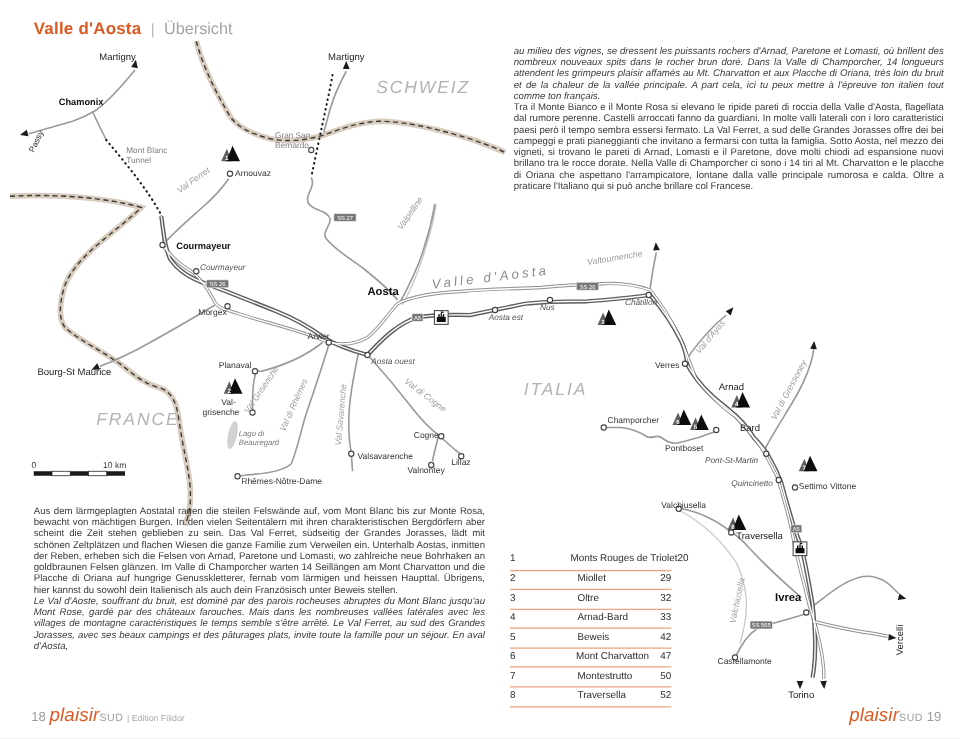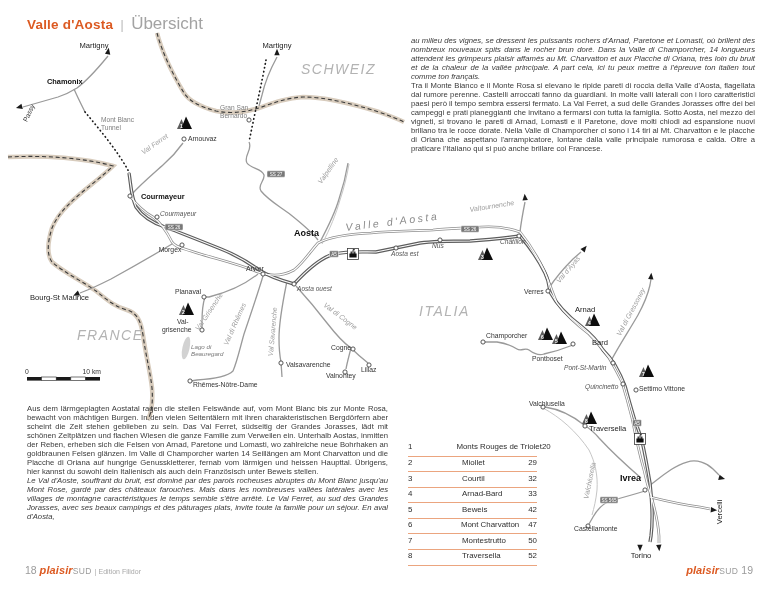--- a/index.html
+++ b/index.html
@@ -6,21 +6,21 @@
   #page{position:relative;width:768px;height:591px;background:#ffffff;overflow:hidden;
         font-family:"Liberation Sans",sans-serif;}
   #map{position:absolute;left:0;top:0;width:768px;height:591px;z-index:1;}
 
   
   .hdr{position:absolute;top:14px;z-index:3;white-space:nowrap;}
   .hdr-l{left:27px;}
   .hdr-r{right:14px;text-align:right;}
   .hdr-title{font-size:13.5px;font-weight:bold;color:#DC5A22;letter-spacing:0.2px;}
   .hdr-sep{font-size:12px;color:#b5b5b5;font-weight:normal;padding:0 3px;}
-  .hdr-sub{font-size:17px;color:#a3a3a3;}
+  .hdr-sub{font-size:13px;color:#a3a3a3;}
 
   
   .tcol{position:absolute;z-index:3;font-size:7.7px;line-height:9px;color:#3a3a3a;
         text-align:justify;}
   .col-right{left:411px;top:36px;width:344px;}
   .col-left{left:27px;top:404px;width:361px;}
   .ital{font-style:italic;}
   .tcol p{margin:0;}
 
   
@@ -28,21 +28,21 @@
   .idx-row{display:flex;align-items:baseline;height:13.2px;padding-top:1.4px;
            border-bottom:1.2px solid #EBA57F;font-size:7.9px;color:#2e2e2e;}
   .idx-num{width:10px;}
   .idx-name{flex:1;white-space:nowrap;margin-left:44px;}
   .idx-page{width:20px;text-align:right;}
 
   
   .ftr{position:absolute;top:564px;z-index:3;white-space:nowrap;color:#9b9b9b;font-size:10.5px;}
   .ftr-l{left:25px;}
   .ftr-r{right:15px;margin-left:48px;}
-  .brand{font-style:italic;font-weight:bold;color:#DC5A22;font-size:11px;letter-spacing:0.1px;}
+  .brand{font-style:italic;font-weight:normal;color:#DC5A22;font-size:15px;letter-spacing:0.1px;}
   .brand-sfx{color:#9b9b9b;font-size:8.5px;letter-spacing:0.4px;}
   .edition{font-size:7px;color:#a8a8a8;}
 
   
   .bband{fill:none;stroke:#d8ccbd;stroke-width:4.5;}
   .bdash{fill:none;stroke:#3a3a3a;stroke-width:1.1;stroke-dasharray:4 2.8;}
   .tun{fill:none;stroke:#1a1a1a;stroke-width:1.7;stroke-dasharray:0.4 3.6;stroke-linecap:round;}
   .minor{fill:none;stroke:#9a9a9a;stroke-width:1.3;}
   .river{fill:none;stroke:#c6c6c6;stroke-width:1;}
   .rc{fill:none;stroke:#8f8f8f;stroke-width:2.7;}
@@ -329,21 +329,21 @@
         <span class="idx-name">Monts Rouges de Triolet</span>
         <span class="idx-page">20</span>
       </div>
       <div class="idx-row">
         <span class="idx-num">2</span>
         <span class="idx-name">Miollet</span>
         <span class="idx-page">29</span>
       </div>
       <div class="idx-row">
         <span class="idx-num">3</span>
-        <span class="idx-name">Courtil</span>
+        <span class="idx-name">Oltre</span>
         <span class="idx-page">32</span>
       </div>
       <div class="idx-row">
         <span class="idx-num">4</span>
         <span class="idx-name">Arnad-Bard</span>
         <span class="idx-page">33</span>
       </div>
       <div class="idx-row">
         <span class="idx-num">5</span>
         <span class="idx-name">Beweis</span>

